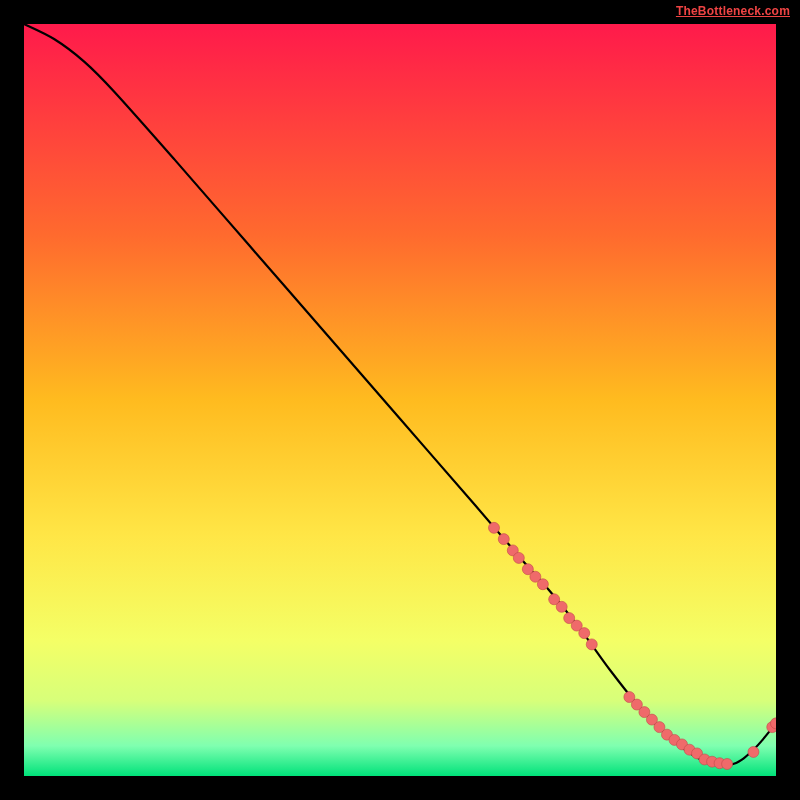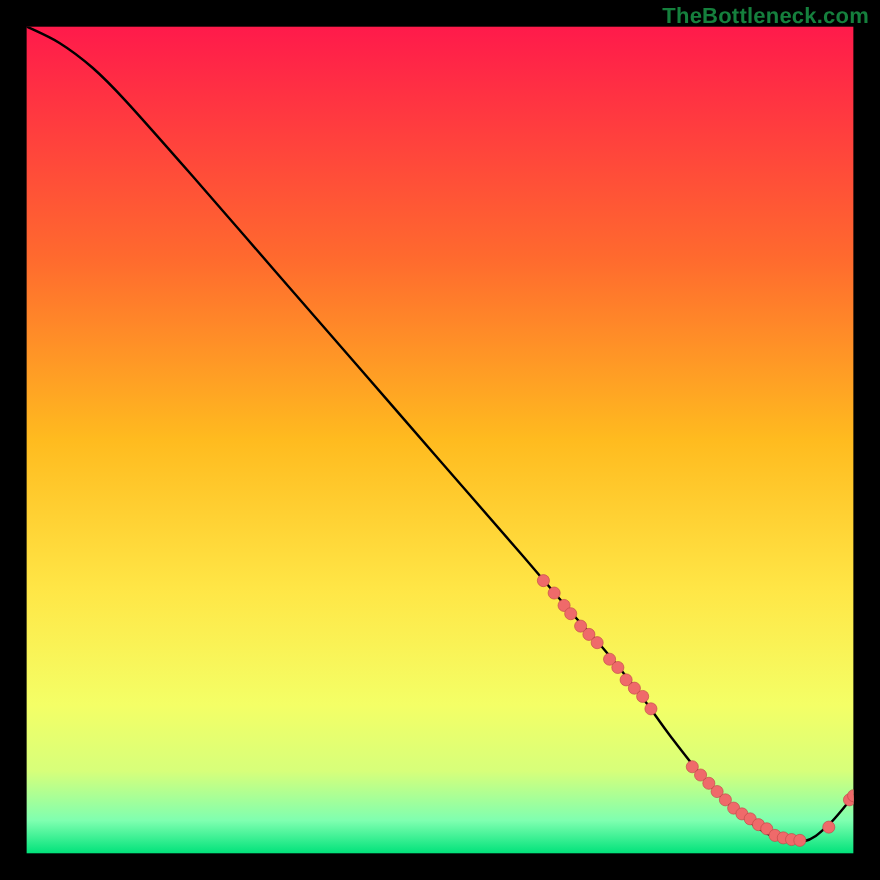--- a/index.html
+++ b/index.html
@@ -20,25 +20,26 @@
     position: absolute;
     left: 24px;
     top: 24px;
     width: 752px;
     height: 752px;
   }
   .watermark {
     position: absolute;
     top: 4px;
     right: 10px;
-    font-size: 20px;
+    font-size: 12px;
     font-weight: 600;
-    color: #15803d;
+    color: #ef4444;
     letter-spacing: 0.2px;
     user-select: none;
+    text-decoration: underline;
   }
   svg { display: block; }
 </style>
 </head>
 <body>
 
 <div class="stage">
   <div class="watermark">TheBottleneck.com</div>
 
   <div class="plot">

